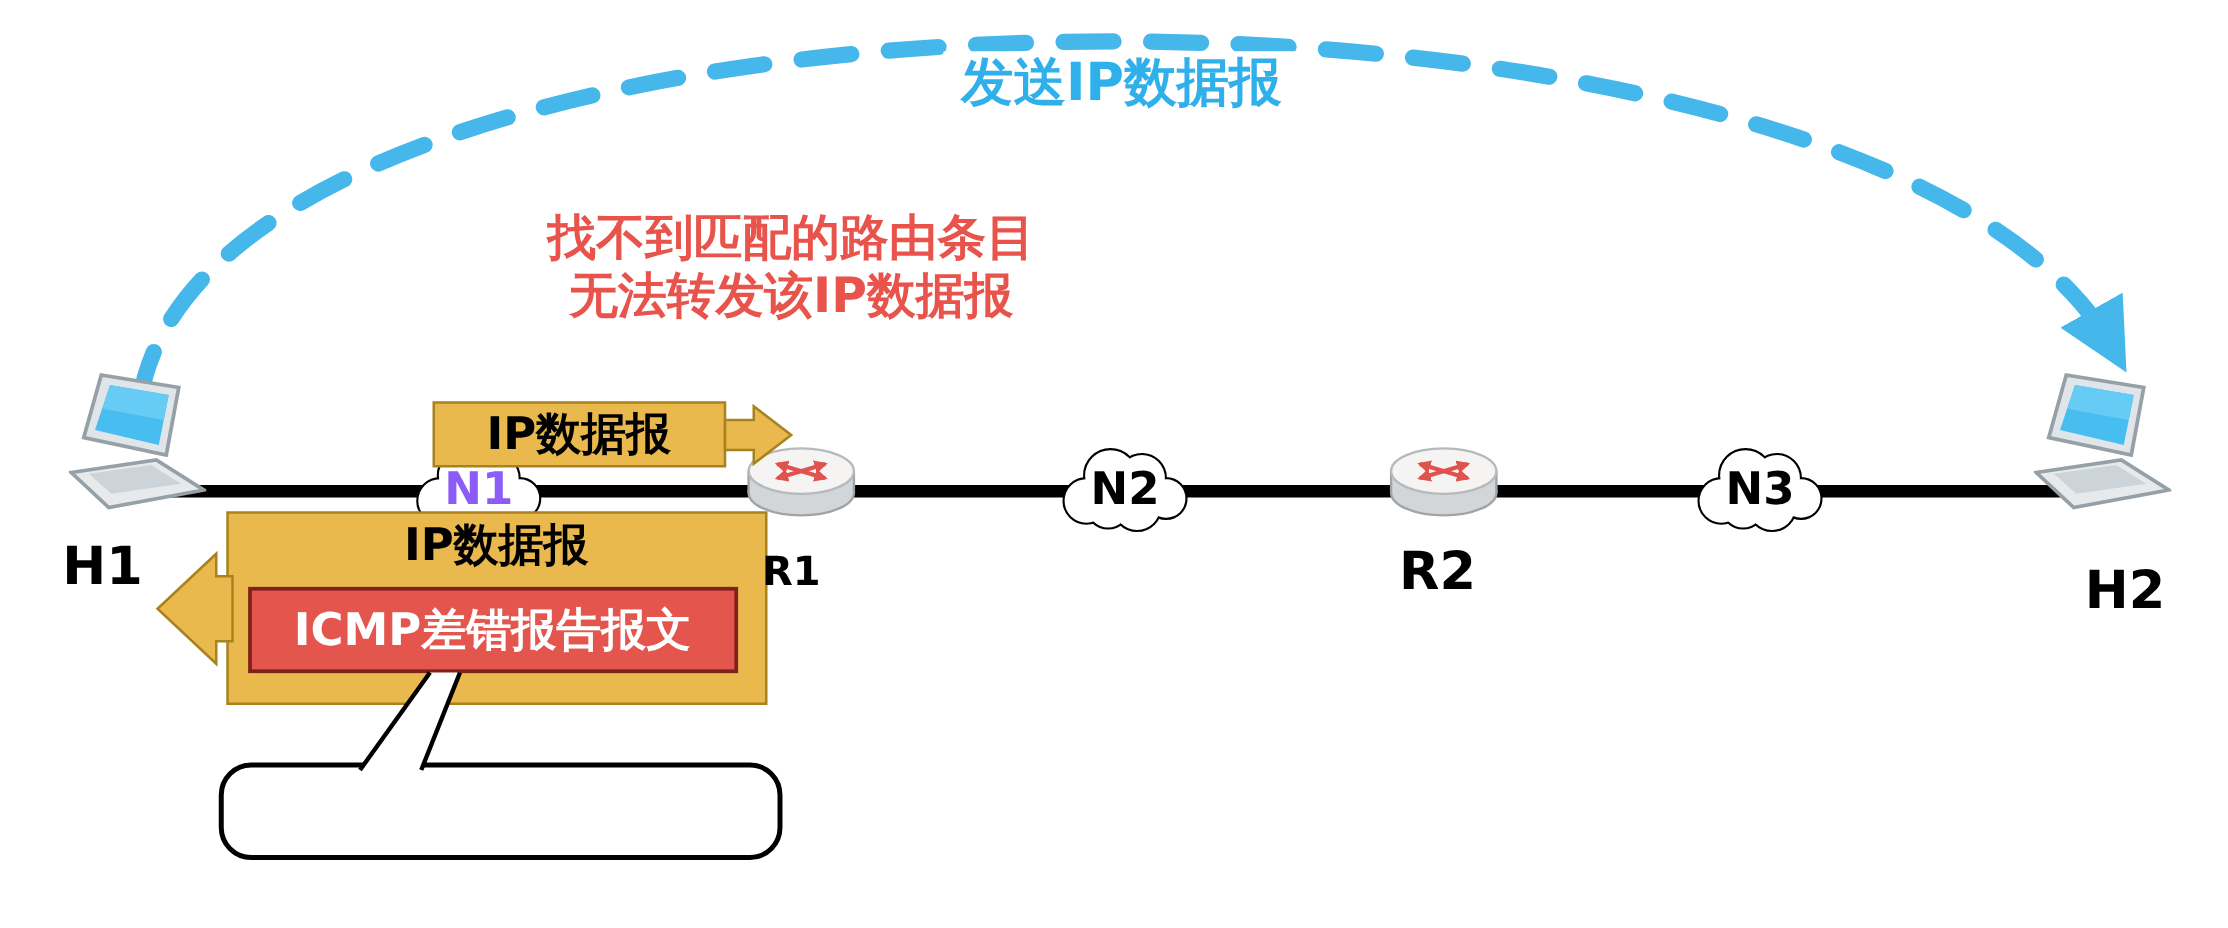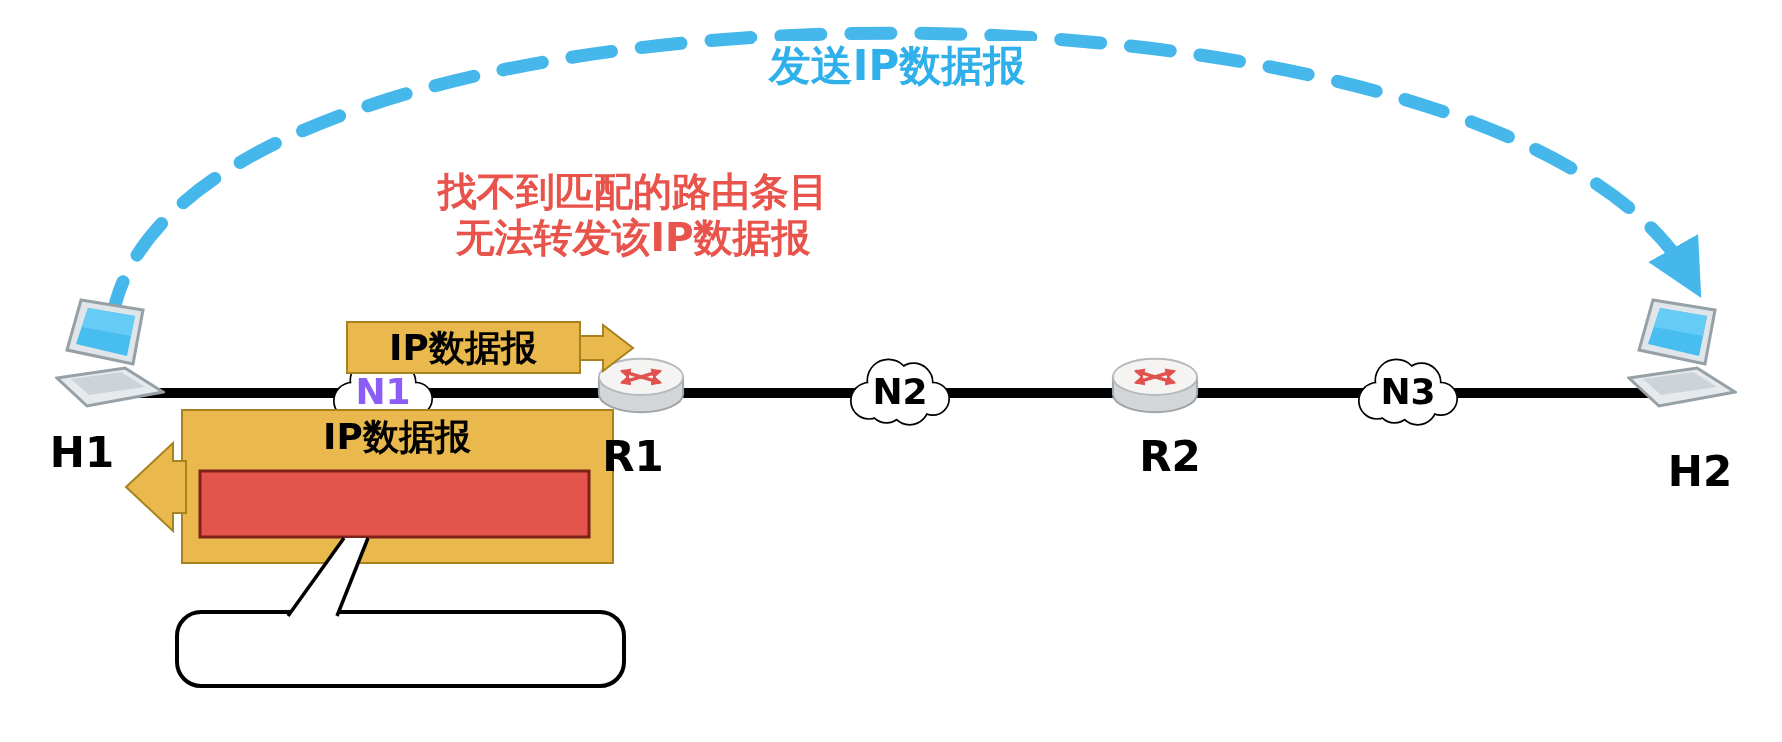--- a/index.html
+++ b/index.html
@@ -9,22 +9,22 @@
   }
   svg.art{position:absolute;left:0;top:0;}
   .t{
     position:absolute;font-weight:bold;white-space:nowrap;line-height:1;
     transform:translate(-50%,-50%);
   }
   #title-blue{left:897px;top:66px;font-size:42px;color:#2fb0ea;background:#ffffff;padding:4px 14px;}
   #err1{left:633px;top:191px;font-size:39px;color:#e8544b;}
   #err2{left:633px;top:237px;font-size:39px;color:#e8544b;}
   #lab-h1{left:82px;top:453px;font-size:42px;color:#000;}
-  #lab-r1{left:633px;top:457px;font-size:42px;color:#000;}
-  #lab-r2{left:1150px;top:457px;font-size:42px;color:#000;margin-left:20px;}
+  #lab-r1{left:633px;top:457px;font-size:32px;color:#000;}
+  #lab-r2{left:1150px;top:457px;font-size:42px;color:#000;}
   #lab-h2{left:1700px;top:453px;font-size:42px;color:#000;margin-top:19px;}
   #lab-n1{left:383px;top:392px;font-size:36px;color:#8b5cf6;}
   #lab-n2{left:900px;top:392px;font-size:36px;color:#000;}
   #lab-n3{left:1408px;top:392px;font-size:36px;color:#000;}
   #fwd-label{left:463px;top:348px;font-size:36px;color:#000;}
   #ret-label{left:397px;top:437px;font-size:36px;color:#000;}
   #icmp-label{left:394px;top:505px;font-size:36px;color:#ffffff;}
   #callout-label{left:208px;top:650px;font-size:39px;color:#000;transform:translate(0,-50%);}
 </style>
 </head>
@@ -115,14 +115,15 @@
   <div class="t" id="lab-h1">H1</div>
   <div class="t" id="lab-n1">N1</div>
   <div class="t" id="lab-r1">R1</div>
   <div class="t" id="lab-n2">N2</div>
   <div class="t" id="lab-r2">R2</div>
   <div class="t" id="lab-n3">N3</div>
   <div class="t" id="lab-h2">H2</div>
 
   <div class="t" id="fwd-label">IP数据报</div>
   <div class="t" id="ret-label">IP数据报</div>
+  <div class="t" id="icmp-label">ICMP差错报告报文</div>
 
 </div>
 
 </body></html>

